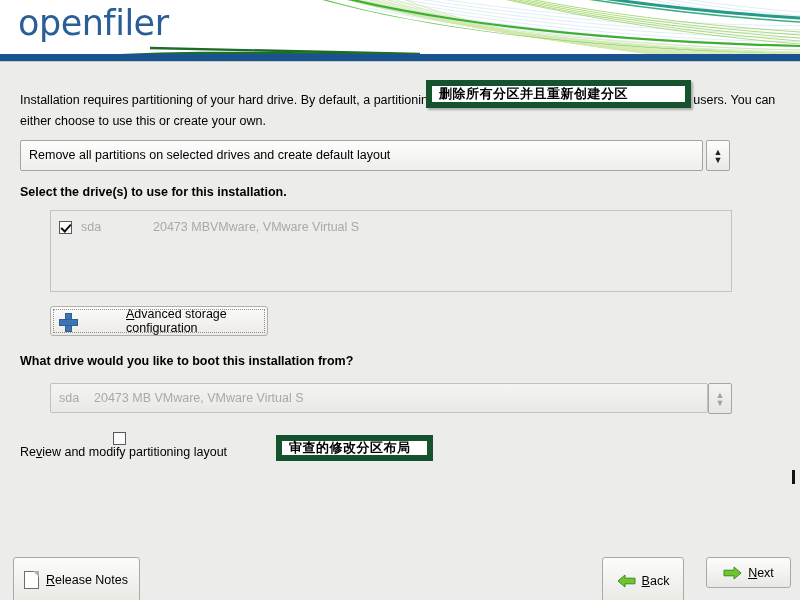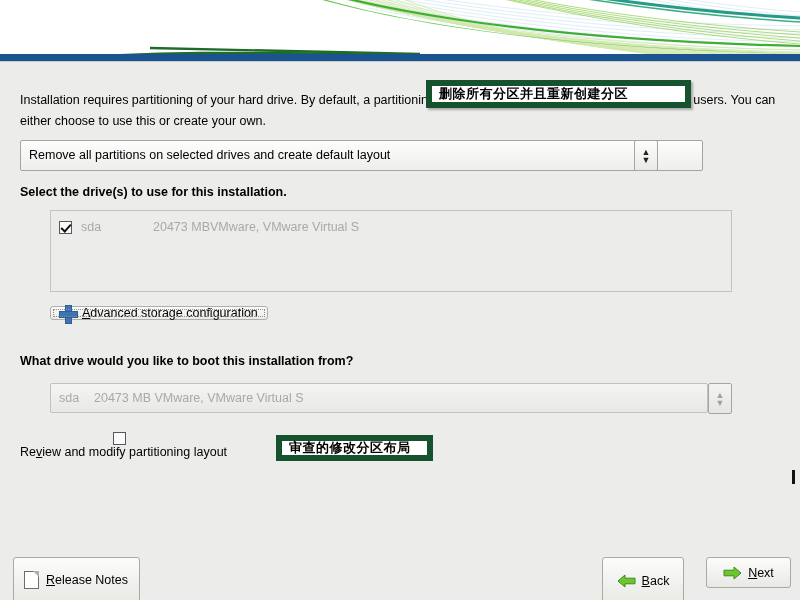--- a/index.html
+++ b/index.html
@@ -62,21 +62,21 @@
     width: 762px;
     font-size: 12.5px;
     color: #000;
     line-height: 21px;
   }
 
   
   .combo-row {
     position: absolute;
     left: 20px; top: 78px;
-    width: 638px; height: 31px;
+    width: 710px; height: 31px;
   }
   .combo-box {
     position: absolute;
     left: 0; top: 0;
     width: 683px; height: 31px;
     background: linear-gradient(#fdfdfd, #eeeeec);
     border: 1px solid #a5a5a2;
     border-radius: 2px;
   }
   .combo-label {
@@ -176,27 +176,28 @@
     transform: rotate(42deg);
   }
   .drive-dev  { width: 44px; }
   .drive-size { width: 85px; text-align: right; }
   .drive-model { }
 
   
   .adv-btn {
     position: absolute;
     left: 50px; top: 244px;
-    width: 218px; height: 14px;
+    width: 218px; height: 30px;
     background: linear-gradient(#fbfbfa, #eceae6);
     border: 1px solid #aeaeab;
     border-radius: 3px;
     display: flex;
     align-items: center;
     padding-left: 8px;
+    gap: 44px;
   }
   .adv-btn-inner {
     position: absolute;
     left: 2px; top: 2px; right: 2px; bottom: 2px;
     border: 1px dotted #8e8e8b;
     pointer-events: none;
   }
   .plus-icon {
     width: 17px; height: 17px;
     position: relative;
@@ -365,20 +366,21 @@
         <path d="M238,-30 C330,14 520,48 800,54 L800,54 C520,46 338,16 246,-30 Z" fill="#5cc043" opacity="0.92"></path>
         <path d="M246,-34 C340,8 530,40 800,46" stroke="#3fae35" stroke-width="2.2" fill="none"></path>
 
         <path d="M470,-26 C560,-6 670,10 800,18" stroke="#0f8f7c" stroke-width="3" fill="none" opacity="0.9"></path>
         <path d="M478,-22 C566,-2 676,14 800,22" stroke="#1ba06a" stroke-width="1.6" fill="none" opacity="0.85"></path>
 
         <path d="M120,54 C200,50 300,52 400,54 L120,54 Z" fill="#1f6b2a"></path>
         <path d="M150,48 C230,50 320,52 420,54" stroke="#1f6b2a" stroke-width="2.4" fill="none"></path>
       </g>
     </svg>
+    <div class="logo">openfiler</div>
   </div>
   <div class="header-rule"></div>
   <div class="header-rule-shadow"></div>
 
   <div class="content">
 
     <div class="intro">Installation requires partitioning of your hard drive.  By default, a partitioning layout is chosen which is reasonable for most users. You can either choose to use this or create your own.</div>
 
     <div class="combo-row">
       <div class="combo-box">

